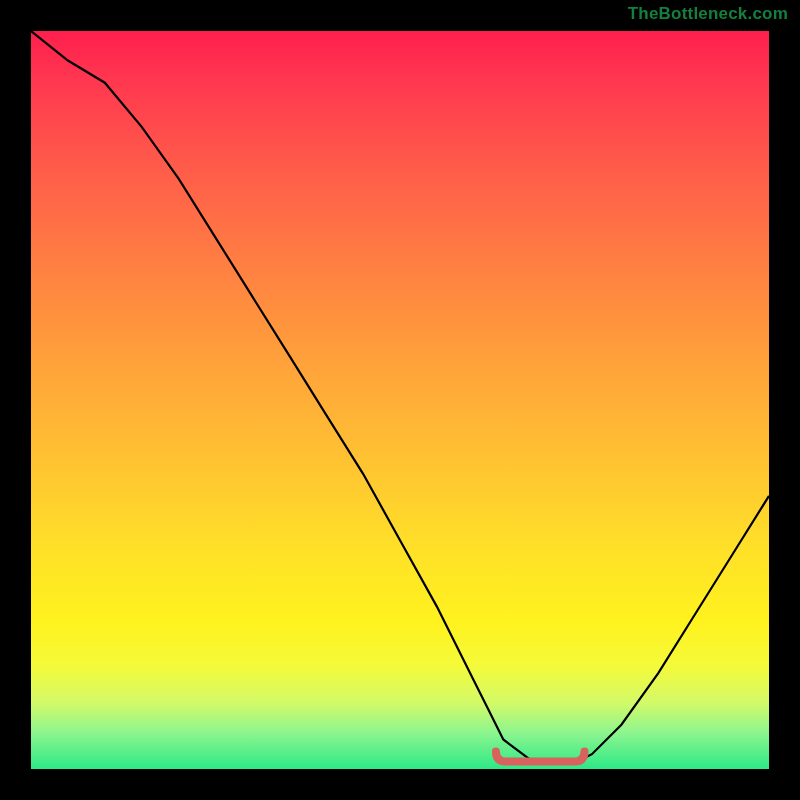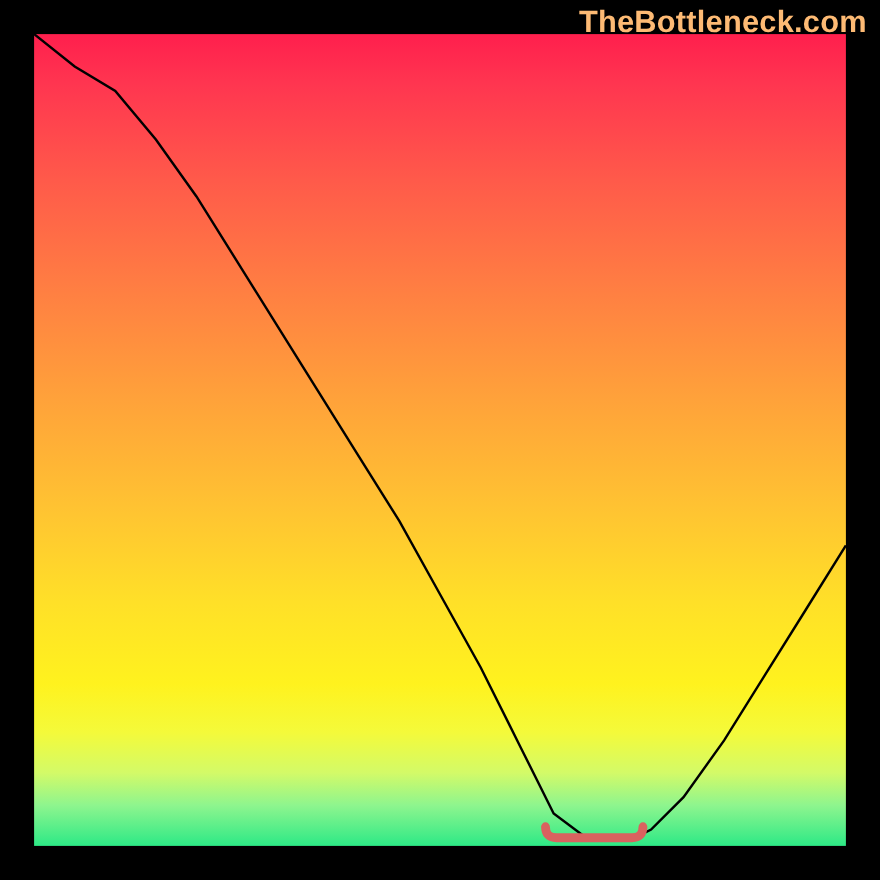--- a/index.html
+++ b/index.html
@@ -14,22 +14,22 @@
   .frame {
     position: relative;
     width: 800px;
     height: 800px;
     background: #000;
   }
   .watermark {
     position: absolute;
     top: 4px;
     right: 12px;
-    color: #fdba74;
-    font-size: 28px;
+    color: #15803d;
+    font-size: 17px;
     font-weight: 600;
     letter-spacing: 0.2px;
     z-index: 5;
   }
   .plot-area {
     position: absolute;
     left: 31px;
     top: 31px;
     width: 738px;
     height: 738px;

